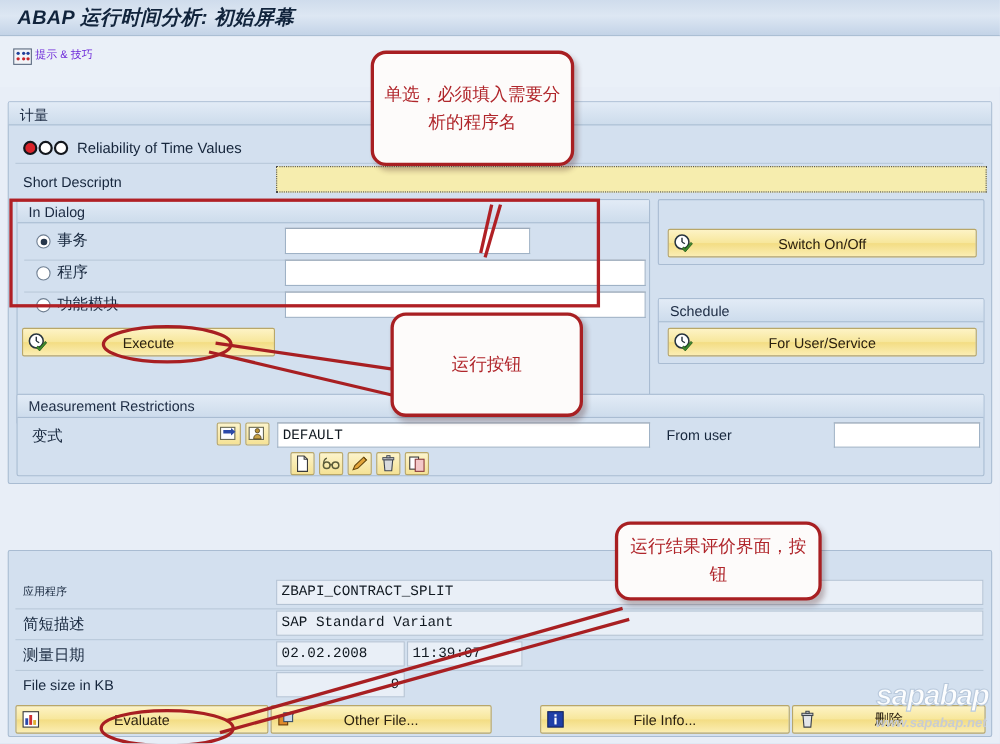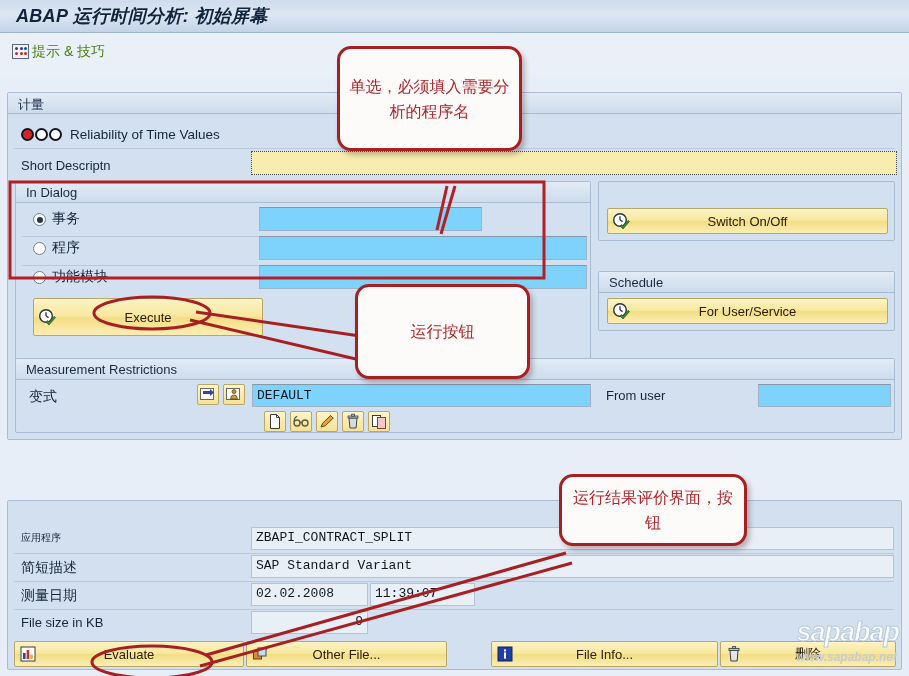--- a/index.html
+++ b/index.html
@@ -22,42 +22,42 @@
     letter-spacing:.3px;white-space:nowrap;
   }
   
   .tipsrow{position:absolute;left:0;top:33px;width:909px;height:46px;background:#eaf0f8;}
   .tips-ico{
     position:absolute;left:12px;top:11px;width:17px;height:15px;
     background:#f2f4f8;border:1px solid #5a6a80;box-sizing:border-box;
   }
   .tips-ico i{position:absolute;width:3px;height:3px;border-radius:50%;}
   .tips-link{
-    position:absolute;left:32px;top:10px;font-size:14px;color:#4d7c0f;white-space:nowrap;
+    position:absolute;left:32px;top:10px;font-size:10px;color:#6d28d9;white-space:nowrap;
   }
 
   
   .grp{
     position:absolute;
     background:#d3e0ef;
     border:1px solid #a9bcd2;
     border-radius:2px;
     box-sizing:border-box;
     padding-left:32px;
   }
   .grp>.cap{
     position:absolute;left:0;top:0;right:0;height:21px;
     background:linear-gradient(to bottom,#e2ebf6,#cddcec);
     border-bottom:1px solid #a9bcd2;
     font-size:13px;color:#1b2a42;
     padding:3px 0 0 10px;box-sizing:border-box;white-space:nowrap;
   }
   .lbl{position:absolute;white-space:nowrap;font-size:13px;color:#16263c;}
   .fld{
-    position:absolute;background:#7dd3fc;
+    position:absolute;background:#ffffff;
     border:1px solid #9fb2c6;border-top-color:#8496aa;
     box-sizing:border-box;
     font-family:"Liberation Mono","DejaVu Sans Mono",monospace;
     font-size:13px;color:#101820;
     padding:2px 4px;
     line-height:16px;
   }
   .fld.ro{background:#e9eff7;border-color:#b4c3d4;}
   .fld.req{
     background:#f6edae;border:1px dotted #4a4a4a;
@@ -169,21 +169,21 @@
 
     <div class="radio" style="left:17px;top:60px;"></div>
     <div class="lbl" style="left:36px;top:57px;font-size:14px;">程序</div>
     <input class="fld" style="left: 243px; top: 54px; width: 328px; height: 24px;" value="">
     <div class="rowline" style="left:6px;top:83px;width:562px;"></div>
 
     <div class="radio" style="left:17px;top:89px;"></div>
     <div class="lbl" style="left:36px;top:86px;font-size:14px;">功能模块</div>
     <input class="fld" style="left: 243px; top: 83px; width: 328px; height: 24px;" value="">
 
-    <div class="btn" style="left:17px;top:116px;width:230px;height:38px;">
+    <div class="btn" style="left:4px;top:116px;width:230px;height:26px;">
       <span class="bico">
         <svg viewBox="0 0 18 18" width="18" height="18">
           <circle cx="8" cy="8" r="6.3" fill="#fff" stroke="#27343f" stroke-width="1.4"></circle>
           <line x1="8" y1="8" x2="8" y2="4.2" stroke="#27343f" stroke-width="1.3"></line>
           <line x1="8" y1="8" x2="10.6" y2="9.6" stroke="#27343f" stroke-width="1.3"></line>
           <path d="M8 14 L11 17 L17.5 9.5 L16 8.4 L11 14 L9.4 12.6 Z" fill="#3f8b2e" stroke="#22551a" stroke-width=".7"></path>
         </svg>
       </span>
       <span>Execute</span>
     </div>

